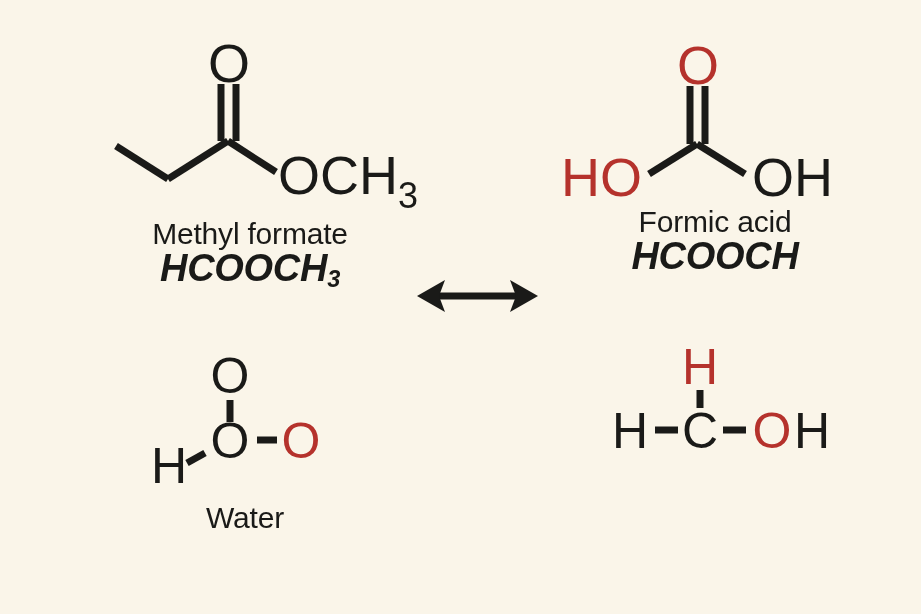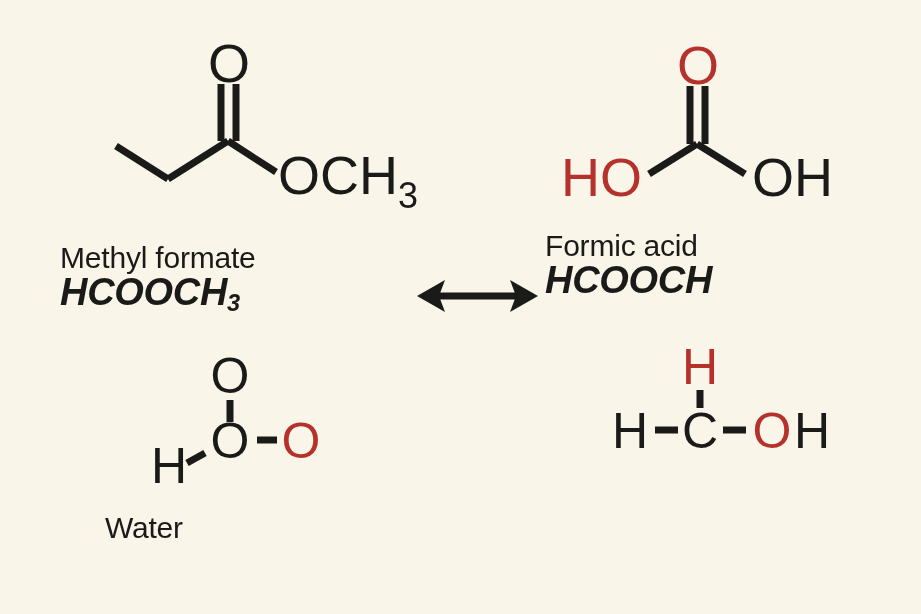--- a/index.html
+++ b/index.html
@@ -22,24 +22,24 @@
   .panel {
     position: absolute;
   }
   .struct-svg {
     display: block;
     overflow: visible;
   }
   .cap {
     position: absolute;
     width: 100%;
+    text-align: center;
     color: #1a1a18;
     line-height: 1.04;
     white-space: nowrap;
-    margin-top: 24px;
   }
   .cap-name {
     font-size: 30px;
     font-weight: 400;
     letter-spacing: -0.2px;
   }
   .cap-formula {
     font-size: 38px;
     font-weight: 700;
     letter-spacing: -0.3px;
@@ -53,21 +53,21 @@
     top: 0.26em;
   }
   
   #panel-methyl-formate { left: 60px;  top: 34px;  width: 380px; }
   #panel-formic-acid    { left: 545px; top: 34px;  width: 340px; }
   #panel-water          { left: 105px; top: 348px; width: 280px; }
   #panel-methanol       { left: 560px; top: 348px; width: 330px; }
 
   #mf-caption  { top: 184px; }
   #fa-caption  { top: 172px; }
-  #wa-caption  { top: 140px; }
+  #wa-caption  { top: 154px; }
   #me-caption  { top: 122px; }
 
   #arrow-wrap {
     left: 415px;
     top: 268px;
     width: 125px;
     height: 56px;
   }
 </style>
 </head>

